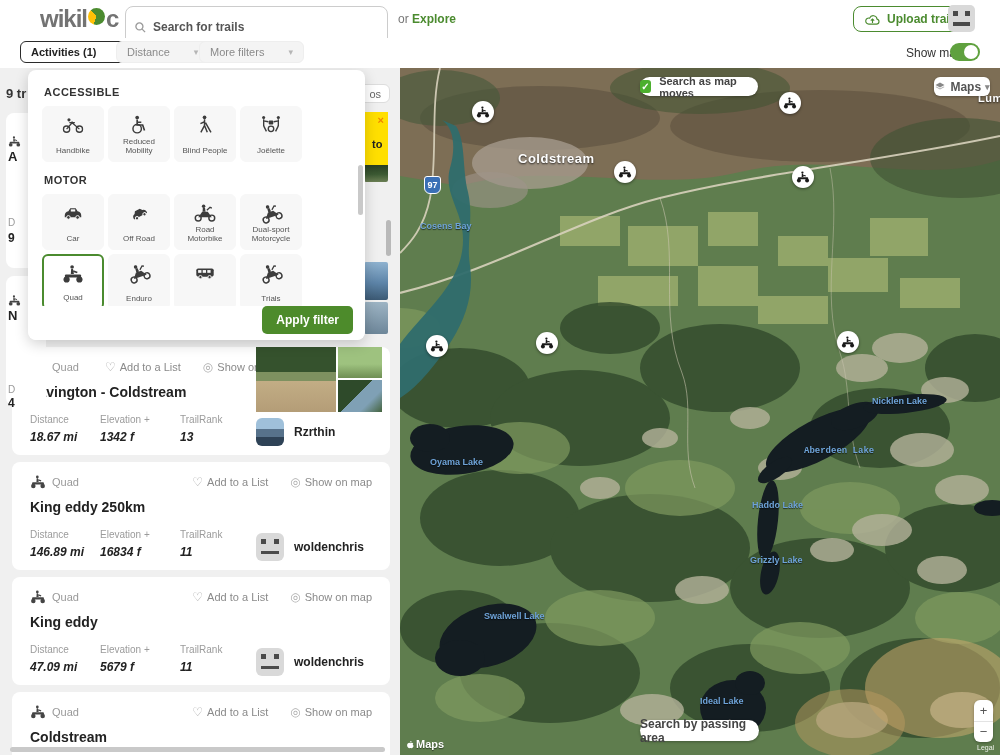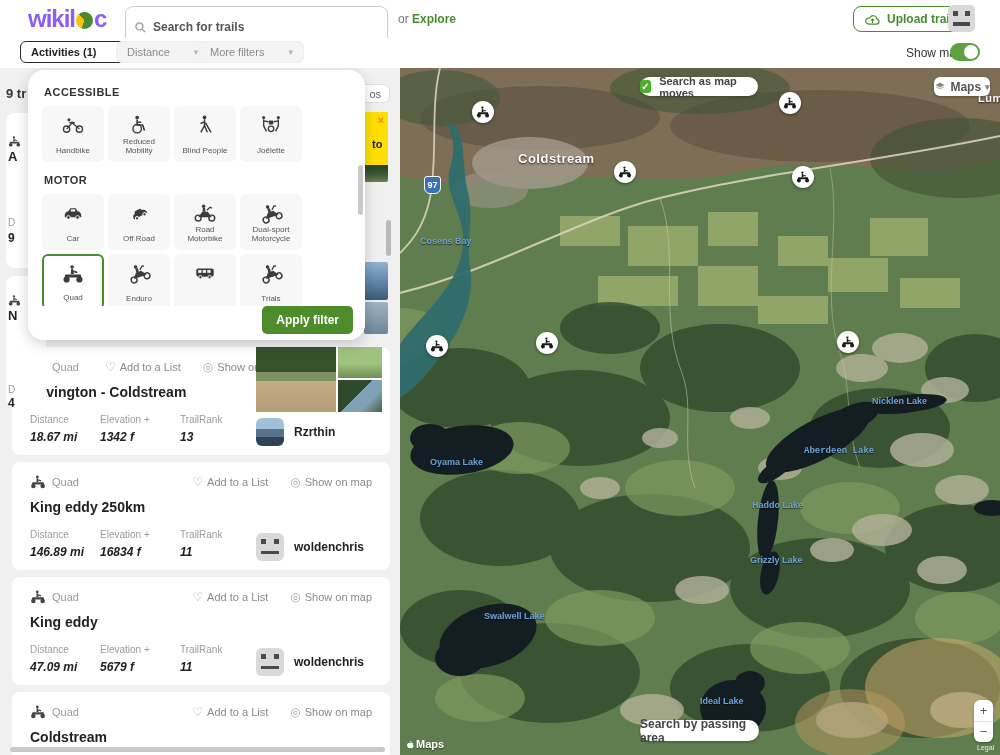--- a/index.html
+++ b/index.html
@@ -1,21 +1,21 @@
 <!DOCTYPE html>
 <html><head>
 <meta charset="utf-8">
 <style>
   * { margin:0; padding:0; box-sizing:border-box; }
   html,body { width:1000px; height:755px; overflow:hidden; }
   body { font-family:"Liberation Sans", sans-serif; background:#fff; position:relative; }
 
   
   .topbar { position:absolute; left:0; top:0; width:1000px; height:38px; background:#fff; z-index:40; }
-  .logo { position:absolute; left:28px; top:5px; font-size:24px; font-weight:bold; color:#8b5cf6; letter-spacing:-1px; display:flex; align-items:center; cursor:pointer; }
+  .logo { position:absolute; left:40px; top:5px; font-size:24px; font-weight:bold; color:#737373; letter-spacing:-1px; display:flex; cursor:pointer; }
   .logo-o { display:inline-block; width:17px; height:17px; border-radius:50%; margin:3px 1px 0 1px;
             background:conic-gradient(#4b8b2f 0 200deg, #ffc107 200deg 320deg, #4b8b2f 320deg); }
   .searchbox { position:absolute; left:125px; top:6px; width:263px; height:42px; border:1px solid #ccc; border-radius:8px; background:#fff; display:flex; align-items:center; padding:0 8px; gap:6px; }
   .searchbox input { border:none; outline:none; flex:1; font-size:12px; color:#333; font-family:"Liberation Sans",sans-serif; }
   .searchbox input::placeholder { color:#555; font-weight:bold; }
   .explore-wrap { position:absolute; left:398px; top:12px; font-size:12px; color:#777; }
   .explore-wrap a { color:#4b8b2f; font-weight:bold; text-decoration:none; cursor:pointer; }
   .upload-btn { position:absolute; left:853px; top:6px; height:26px; padding:0 10px; border:1px solid #4b8b2f; border-radius:8px; background:#fff; color:#4b8b2f; font-weight:bold; font-size:12px; display:flex; align-items:center; gap:6px; cursor:pointer; font-family:"Liberation Sans",sans-serif; }
   .face-avatar { background:#d9d9d9; border-radius:5px; position:relative; }
   .topbar .face-avatar { position:absolute; left:948px; top:5px; width:27px; height:27px; cursor:pointer; }
@@ -104,21 +104,21 @@
   .maps-btn { position:absolute; left:534px; top:9px; width:56px; height:19px; background:#fff; border-radius:6px; box-shadow:0 1px 3px rgba(0,0,0,.3); display:flex; align-items:center; justify-content:center; gap:4px; font-size:12px; font-weight:bold; color:#555; z-index:10; cursor:pointer; }
   .maps-btn .caret { font-size:9px; color:#888; }
   .zoomctl { position:absolute; left:574px; top:632px; width:19px; height:42px; background:#fff; border-radius:6px; box-shadow:0 1px 3px rgba(0,0,0,.3); z-index:10; display:flex; flex-direction:column; }
   .zoomctl div { flex:1; display:flex; align-items:center; justify-content:center; font-size:13px; color:#555; cursor:pointer; }
   .zoomctl .zin { border-bottom:1px solid #e3e3e3; }
   .legal { position:absolute; left:577px; top:676px; font-size:7px; color:#fff; opacity:.9; z-index:10; cursor:pointer; }
   .attribution { position:absolute; left:5px; top:670px; color:#fff; font-size:11px; font-weight:bold; z-index:10; display:flex; align-items:center; gap:2px; text-shadow:0 1px 1px rgba(0,0,0,.5); }
   .attribution svg { width:9px; height:11px; fill:#fff; }
 
   
-  .panel { position:absolute; left:28px; top:2px; width:337px; height:270px; background:#fff; border-radius:16px; box-shadow:0 4px 14px rgba(0,0,0,.18); z-index:30; padding:14px 10px 0 14px; overflow:hidden; }
+  .panel { position:absolute; left:28px; top:2px; width:337px; height:270px; background:#fff; border-radius:8px; box-shadow:0 4px 14px rgba(0,0,0,.18); z-index:30; padding:14px 10px 0 14px; overflow:hidden; }
   .sec-title { font-size:11px; font-weight:bold; color:#333; letter-spacing:.5px; margin:2px 0 8px 2px; }
   .acts { display:flex; flex-wrap:wrap; gap:4px; margin-bottom:12px; }
   .acard { width:62px; height:56px; background:#f7f7f7; border:1.5px solid #f7f7f7; border-radius:6px; display:flex; flex-direction:column; align-items:center; justify-content:flex-start; padding-top:7px; cursor:pointer; }
   .acard svg { width:24px; height:22px; color:#3c3c3c; flex:none; }
   .acard .alabel { font-size:8px; color:#555; text-align:center; line-height:1.15; margin-top:auto; margin-bottom:6px; padding:0 2px; }
   .acard.selected { border:2px solid #4b8b2f; background:#fff; }
   .panel-foot { position:absolute; left:0; right:0; bottom:0; height:34px; background:#fff; border-radius:0 0 8px 8px; }
   .apply-btn { position:absolute; right:12px; bottom:6px; background:#4d8b2b; color:#fff; border:none; border-radius:5px; font-size:12px; font-weight:bold; padding:7px 14px; cursor:pointer; font-family:"Liberation Sans",sans-serif; }
   .panel-scrollbar { position:absolute; right:2px; top:95px; width:5px; height:50px; background:#c9c9c9; border-radius:3px; cursor:pointer; }
   .tilt-l { transform:rotate(-18deg); }
@@ -535,21 +535,21 @@
           <ellipse cx="60" cy="590" rx="25" ry="18"></ellipse>
           <ellipse cx="333" cy="640" rx="33" ry="28"></ellipse>
           <ellipse cx="350" cy="615" rx="15" ry="12"></ellipse>
           <ellipse cx="592" cy="440" rx="18" ry="8"></ellipse>
         </g>
       </svg>
 
       <div id="map-labels">
           <span class="mlabel town" style="left: 118px; top: 83px;">Coldstream</span>
           <span class="mlabel town small" style="left: 578px; top: 24px;">Lumby</span>
-          <span class="mlabel lake" style="left: 20px; top: 168px;">Cosens Bay</span>
+          <span class="mlabel lake" style="left: 20px; top: 153px;">Cosens Bay</span>
           <span class="mlabel lake" style="left: 30px; top: 389px;">Oyama Lake</span>
           <span class="mlabel lake" style="left: 472px; top: 328px;">Nicklen Lake</span>
           <span class="mlabel lake" style="left: 404px; top: 378px; font-family: Liberation Mono, monospace;">Aberdeen Lake</span>
           <span class="mlabel lake" style="left: 352px; top: 432px;">Haddo Lake</span>
           <span class="mlabel lake" style="left: 350px; top: 487px;">Grizzly Lake</span>
           <span class="mlabel lake" style="left: 84px; top: 543px;">Swalwell Lake</span>
           <span class="mlabel lake" style="left: 300px; top: 628px;">Ideal Lake</span>
         </div>
       <div class="shield">97</div>
       <div id="map-markers">

